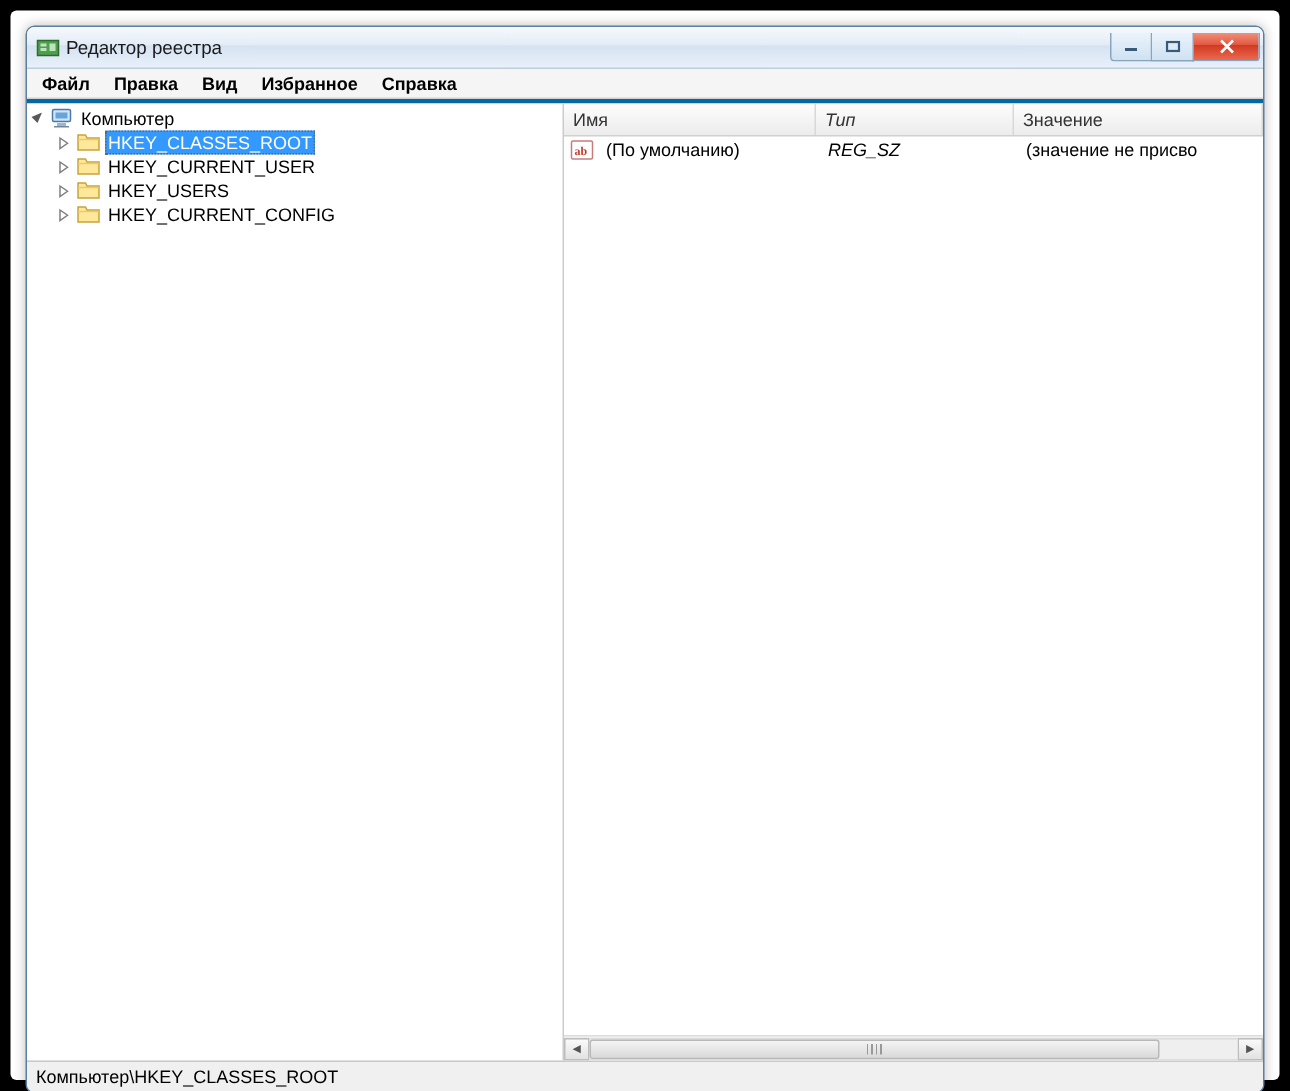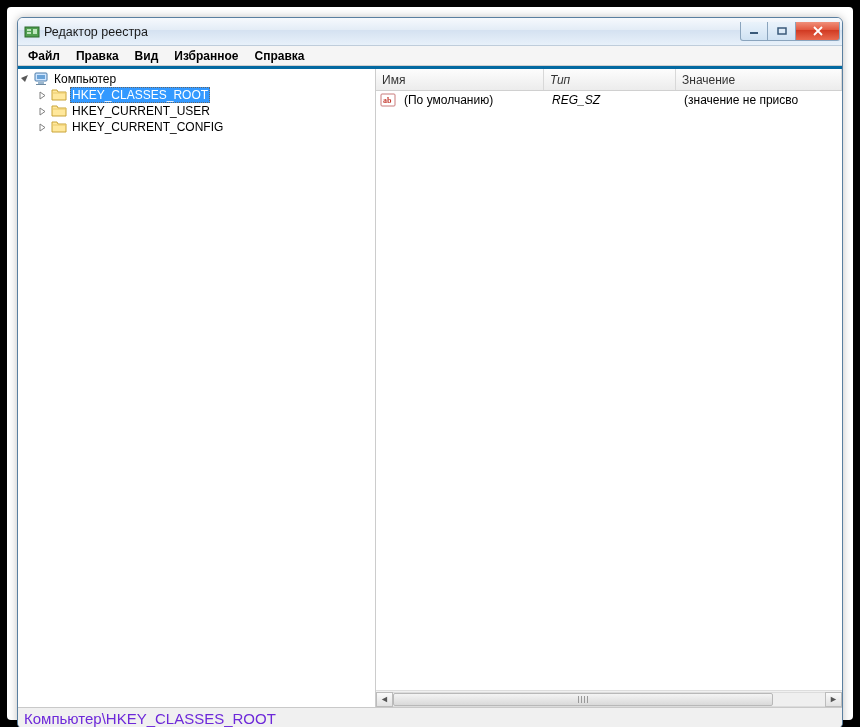--- a/index.html
+++ b/index.html
@@ -185,22 +185,22 @@
   .hscroll .grip {
     width: 10px; height: 7px;
     background: repeating-linear-gradient(to right,#999 0 1px,transparent 1px 3px);
   }
 
   .statusbar {
     height: 21px;
     background: #f0f0f0;
     border-top: 1px solid #c9c9c9;
     padding: 2px 6px;
-    color: #6d28d9;
-    font-size: 15px;
+    color: #000000;
+    font-size: 12px;
     display: flex; align-items: center;
   }
 
   
   .c-name { width: 168px; }
   .c-type { width: 132px; font-style: italic; }
   .c-val  { flex: 1; }
 </style>
 </head>
 <body>
@@ -299,20 +299,34 @@
                   <div class="tree-row">
                     <span class="expander">
                       <svg width="9" height="9" viewBox="0 0 9 9">
                         <path d="M2 1 L7 4.5 L2 8 Z" fill="none" stroke="#808080" stroke-width="1"></path>
                       </svg>
                     </span>
                     <span class="node-icon"><svg viewBox="0 0 16 16">
                         <path d="M1 4 L1 13 L15 13 L15 5 L7 5 L6 3 L1 3 Z" fill="#ffe89c" stroke="#c9a438"></path>
                         <path d="M1 6 L15 6" stroke="#eac96a"></path>
                       </svg></span>
+                    <span class="node-label">HKEY_USERS</span>
+                  </div>
+                </li>
+                <li>
+                  <div class="tree-row">
+                    <span class="expander">
+                      <svg width="9" height="9" viewBox="0 0 9 9">
+                        <path d="M2 1 L7 4.5 L2 8 Z" fill="none" stroke="#808080" stroke-width="1"></path>
+                      </svg>
+                    </span>
+                    <span class="node-icon"><svg viewBox="0 0 16 16">
+                        <path d="M1 4 L1 13 L15 13 L15 5 L7 5 L6 3 L1 3 Z" fill="#ffe89c" stroke="#c9a438"></path>
+                        <path d="M1 6 L15 6" stroke="#eac96a"></path>
+                      </svg></span>
                     <span class="node-label">HKEY_CURRENT_CONFIG</span>
                   </div>
                 </li>
               </ul>
         </li>
       </ul>
     </div>
 
     <div class="list-pane">
       <div class="list-header">

